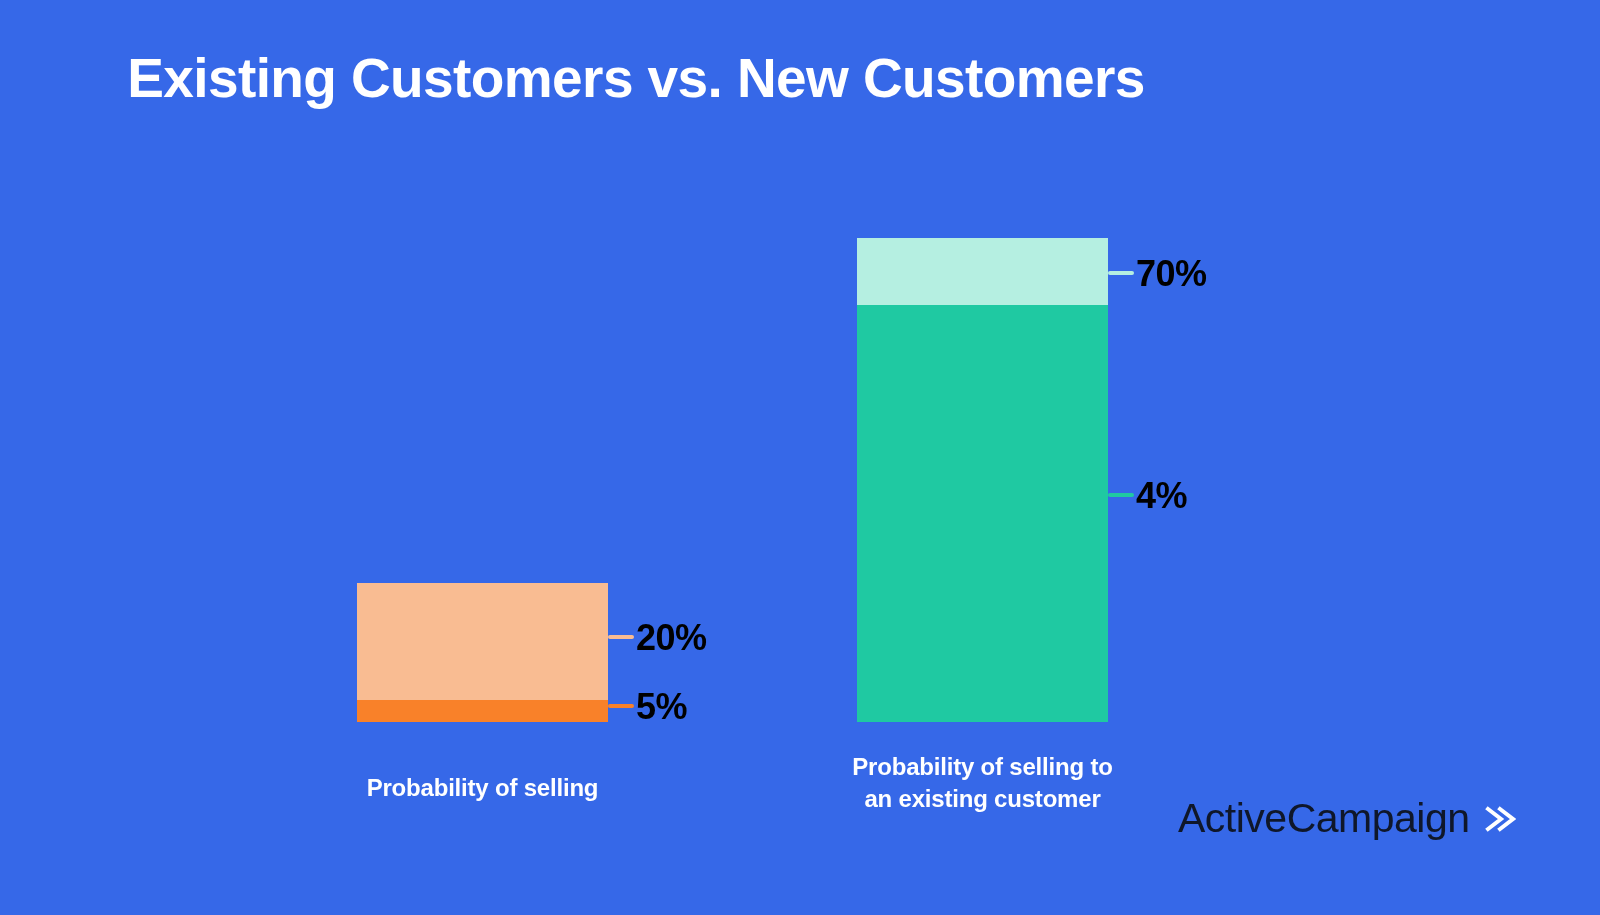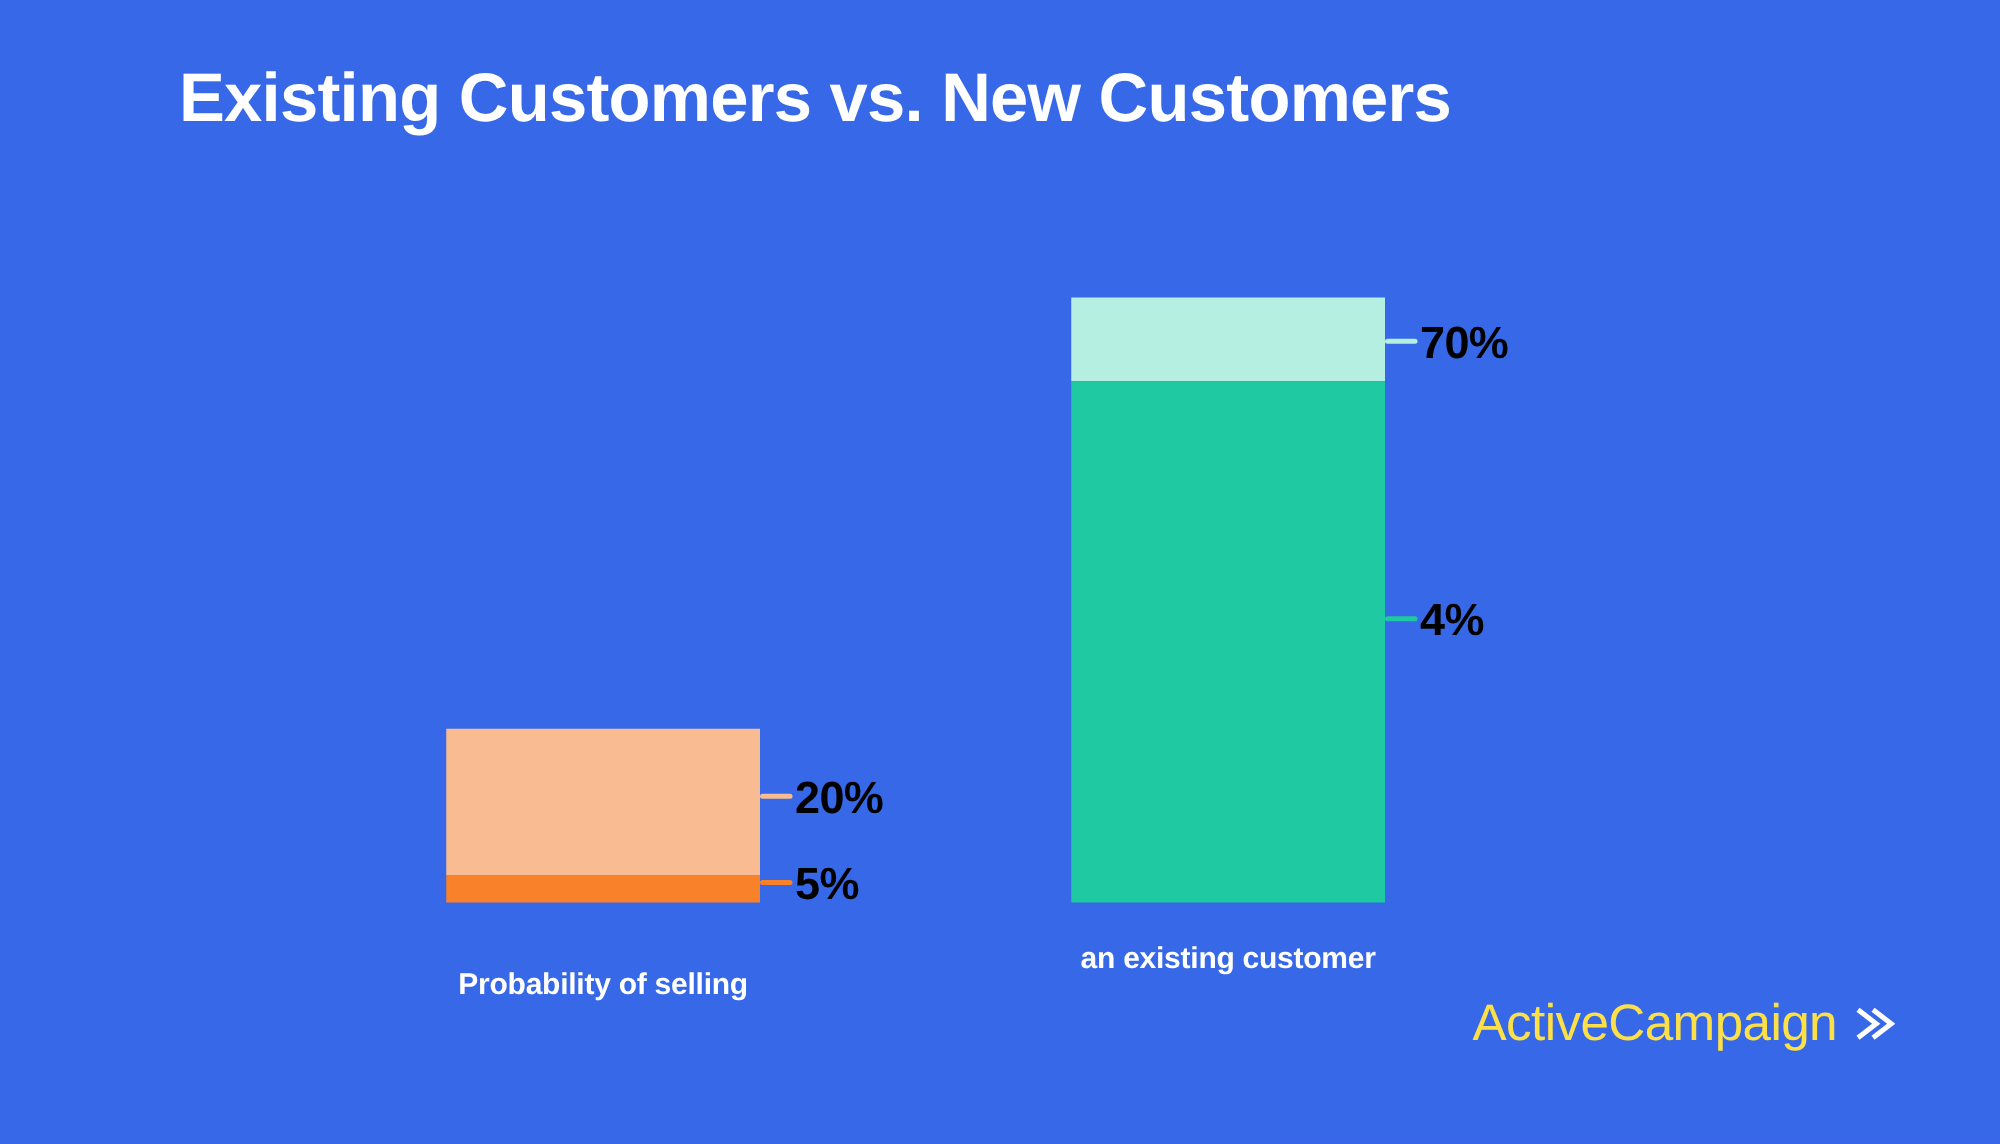--- a/index.html
+++ b/index.html
@@ -26,21 +26,20 @@
     left: 0;
     top: 48px;
     width: 1272px;
     text-align: center;
     color: #ffffff;
     font-size: 55px;
     font-weight: bold;
     letter-spacing: -0.6px;
     line-height: 1.1;
     white-space: nowrap;
-    padding-left: 16px;
   }
 
   
   #plot-area {
     position: absolute;
     left: 0;
     top: 0;
     width: 1600px;
     height: 915px;
   }
@@ -95,21 +94,21 @@
   
   #brand-logo {
     position: absolute;
     left: 1178px;
     top: 798px;
     display: flex;
     align-items: center;
     gap: 12px;
   }
   #brand-wordmark {
-    color: #fde047;
+    color: #0f172a;
     font-size: 41px;
     font-weight: normal;
     letter-spacing: -0.5px;
     line-height: 1;
     white-space: nowrap;
   }
   #brand-chevron {
     display: block;
     width: 34px;
     height: 34px;
@@ -149,20 +148,21 @@
         <div class="bar-seg" style="top:67px; height:417px; background:#1fc9a2;"></div>
       </div>
 
       <div class="leader-line" style="left:1108px; top:271px; background:#b5efe1;"></div>
       <div class="value-label" style="left:1136px; top:256px;">70%</div>
 
       <div class="leader-line" style="left:1108px; top:493px; background:#1fc9a2;"></div>
       <div class="value-label" style="left:1136px; top:478px;">4%</div>
 
       <div class="bar-caption" style="left:822px; top:751px; width:321px;">
+        <span class="cap-line">Probability of selling to</span>
         <span class="cap-line">an existing customer</span>
       </div>
     </div>
 
   </div>
 
   <div id="brand-logo">
     <span id="brand-wordmark">ActiveCampaign</span>
     <svg id="brand-chevron" viewBox="0 0 34 34">
       <path d="M6 7 L19 17 L6 27" fill="none" stroke="#ffffff" stroke-width="4" stroke-linecap="square" stroke-linejoin="miter"></path>

